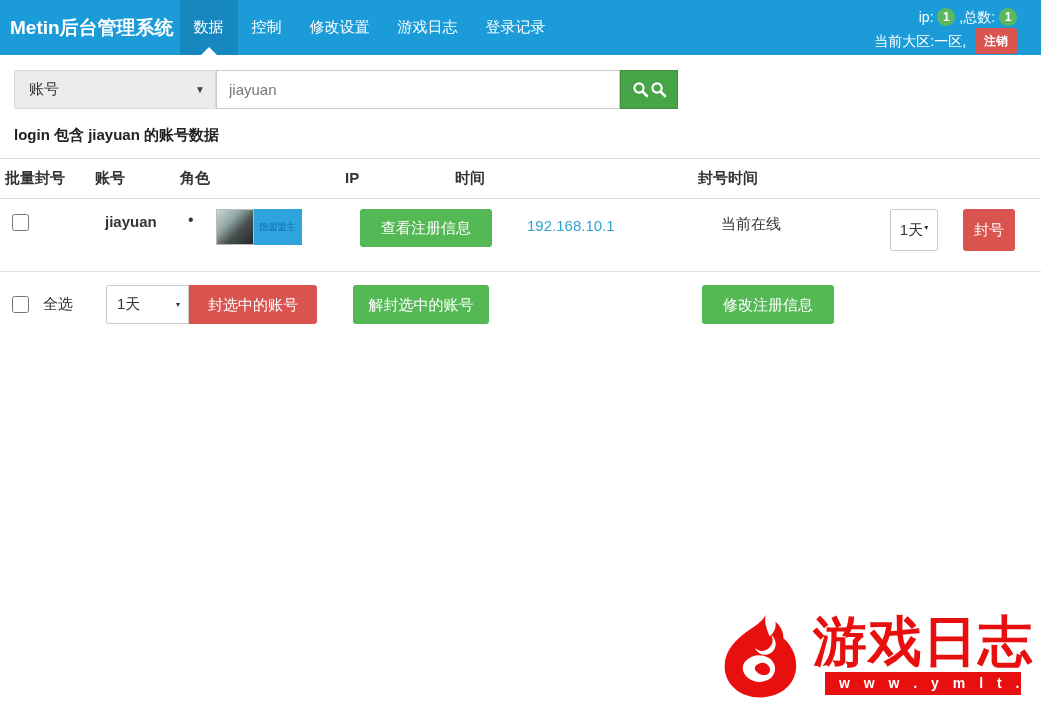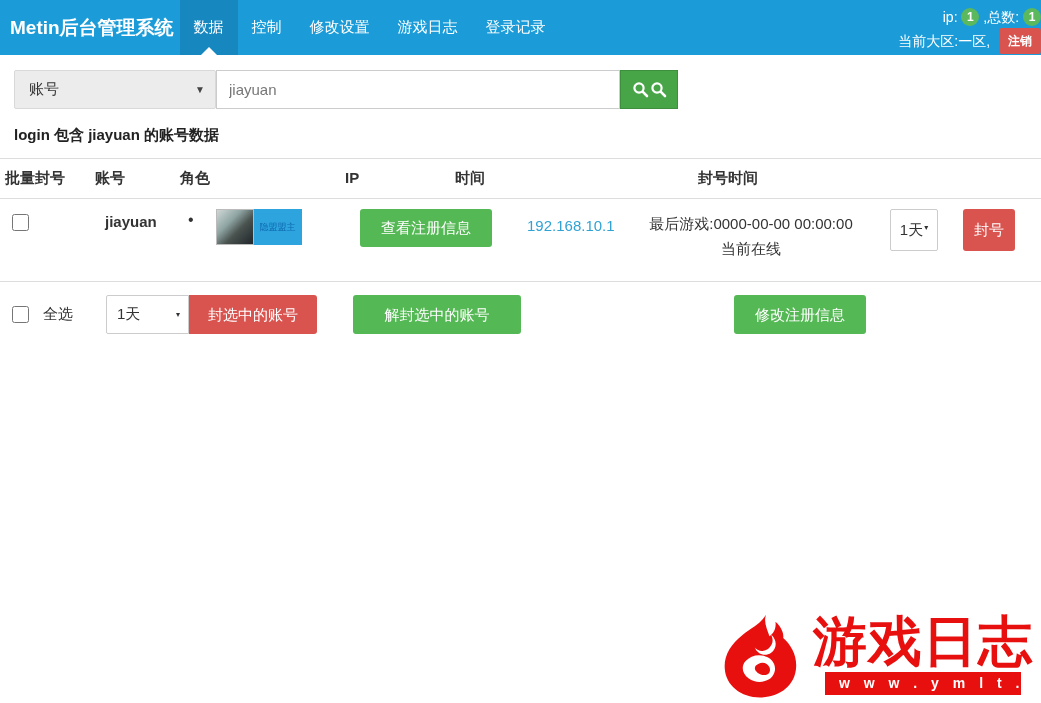--- a/index.html
+++ b/index.html
@@ -12,21 +12,21 @@
     width:100%; height:55px; background:#1b9cd8; color:#fff; }
   .brand { font-size:19px; font-weight:bold; color:#fff; padding:0 6px 0 10px;
     display:flex; align-items:center; white-space:nowrap; }
   .nav-items { display:flex; align-items:stretch; }
   .nav-item { position:relative; display:flex; align-items:center;
     padding:0 14px; font-size:15px; color:#fff; cursor:pointer; white-space:nowrap; }
   .nav-item.active { background:#1787c0; }
   .nav-item.active .caret-up { position:absolute; left:50%; bottom:0; margin-left:-8px;
     width:0; height:0; border-left:8px solid transparent; border-right:8px solid transparent;
     border-bottom:8px solid #fff; }
-  .nav-status { margin-left:auto; text-align:right; padding:6px 0 0 0;
+  .nav-status { margin-left:auto; text-align:right; padding:6px 24px 0 0;
     font-size:14px; line-height:22px; white-space:nowrap; }
   .badge-green { display:inline-block; min-width:18px; height:18px; line-height:18px;
     padding:0 2px; background:#5cb85c; color:#fff; border-radius:50%;
     font-size:12px; font-weight:bold; text-align:center; vertical-align:1px; }
   .badge-red { display:inline-block; background:#d9534f; color:#fff; border-radius:3px;
     font-size:12px; font-weight:bold; padding:2px 9px; margin-left:5px; vertical-align:1px; cursor:pointer; }
 
   
   .search-row { display:flex; margin:15px 0 0 14px; height:39px; }
   .fake-select { position:relative; width:202px; background:#ececec;
@@ -79,21 +79,21 @@
 
   
   .bulk-row { display:flex; align-items:center; margin:12px 0 0 12px; height:40px; }
   .bulk-check { width:17px; height:17px; cursor:pointer; }
   .bulk-label { font-size:15px; margin-left:14px; color:#333; }
   .bulk-select { margin-left:33px; width:83px; height:39px; background:#fff;
     border:1px solid #ccc; border-radius:2px 0 0 2px; display:flex; align-items:center;
     padding:0 10px; font-size:15px; color:#333; position:relative; cursor:pointer; }
   .bulk-select .tiny-caret { position:absolute; right:8px; font-size:8px; color:#333; }
   .btn-ban-sel { width:128px; height:39px; line-height:39px; border-radius:0 3px 3px 0; }
-  .btn-unban-sel { margin-left:36px; width:168px; height:39px; line-height:39px; }
+  .btn-unban-sel { margin-left:36px; width:136px; height:39px; line-height:39px; }
   .btn-modify { margin-left:213px; width:132px; height:39px; line-height:39px; }
 
   
   .watermark { position:absolute; right:8px; bottom:3px; display:flex; align-items:flex-start; }
   .wm-logo { width:90px; height:86px; margin-right:8px; }
   .wm-right { display:flex; flex-direction:column; align-items:center; }
   .wm-title { font-size:54px; font-weight:bold; color:#e8100e; letter-spacing:1px;
     font-family:"Liberation Serif","DejaVu Serif",serif; line-height:56px; white-space:nowrap; }
   .wm-bar { margin-top:2px; background:#e8100e; color:#fff; font-size:14px; font-weight:bold;
     letter-spacing:5px; padding:3px 10px 4px 14px; width:196px; text-align:center; white-space:nowrap; }
@@ -181,21 +181,20 @@
           <div class="role-tag">隐盟盟主</div>
         </div>
       </div>
       <div class="cell c4">
         <button class="btn btn-green btn-view">查看注册信息</button>
       </div>
       <div class="cell c5">
         <a class="ip-link">192.168.10.1</a>
       </div>
       <div class="cell c6 time-col">
-        <div>最后游戏:0000-00-00 00:00:00</div>
         <div>当前在线</div>
       </div>
       <div class="cell c7">
         <div class="ban-wrap">
           <div class="mini-select">
             <span>1天</span>
             <span class="tiny-caret">▾</span>
           </div>
           <button class="btn btn-red btn-ban">封号</button>
         </div>

